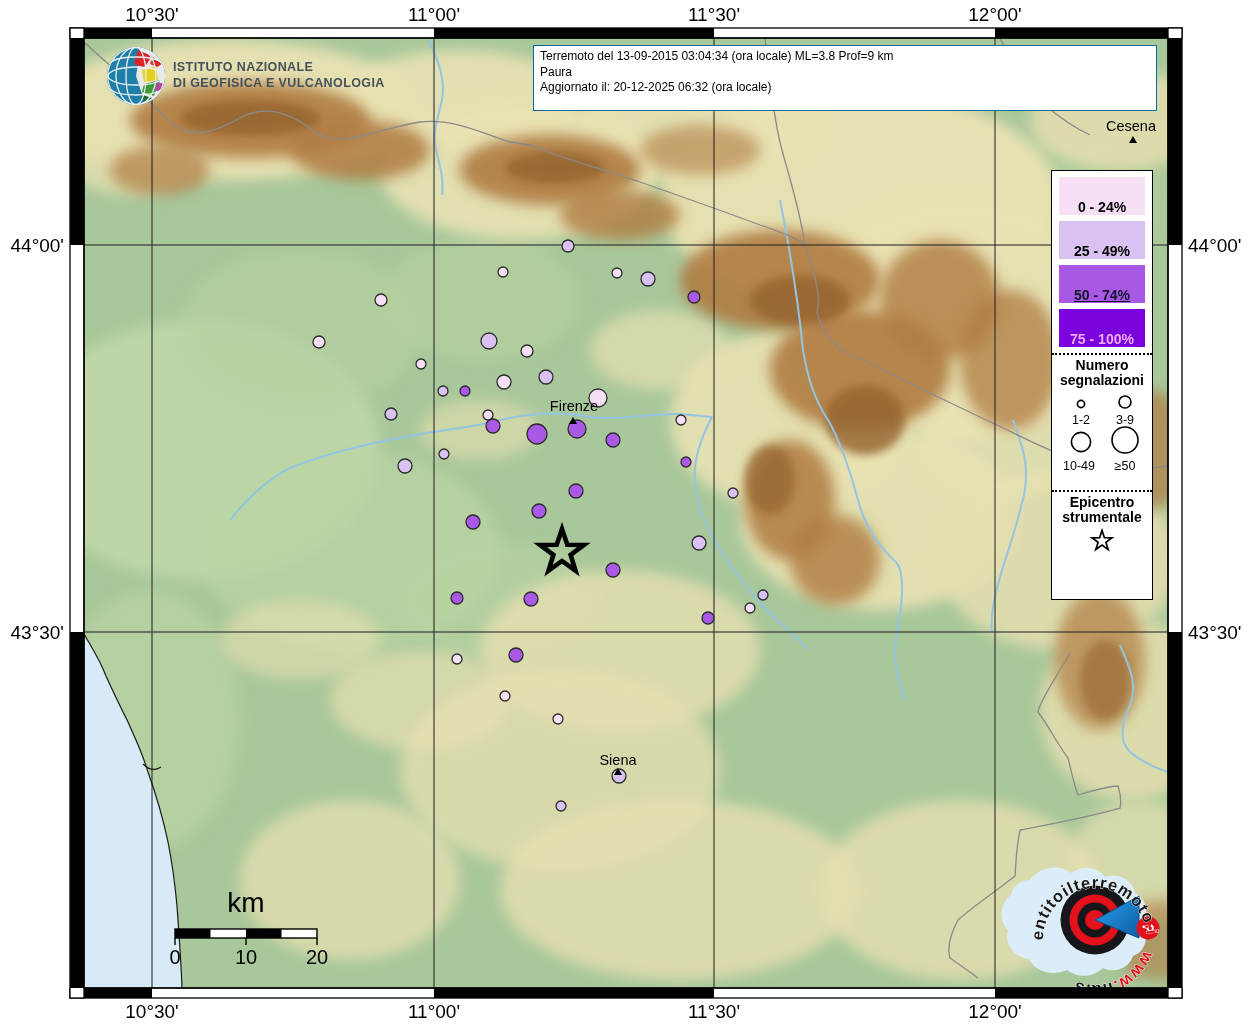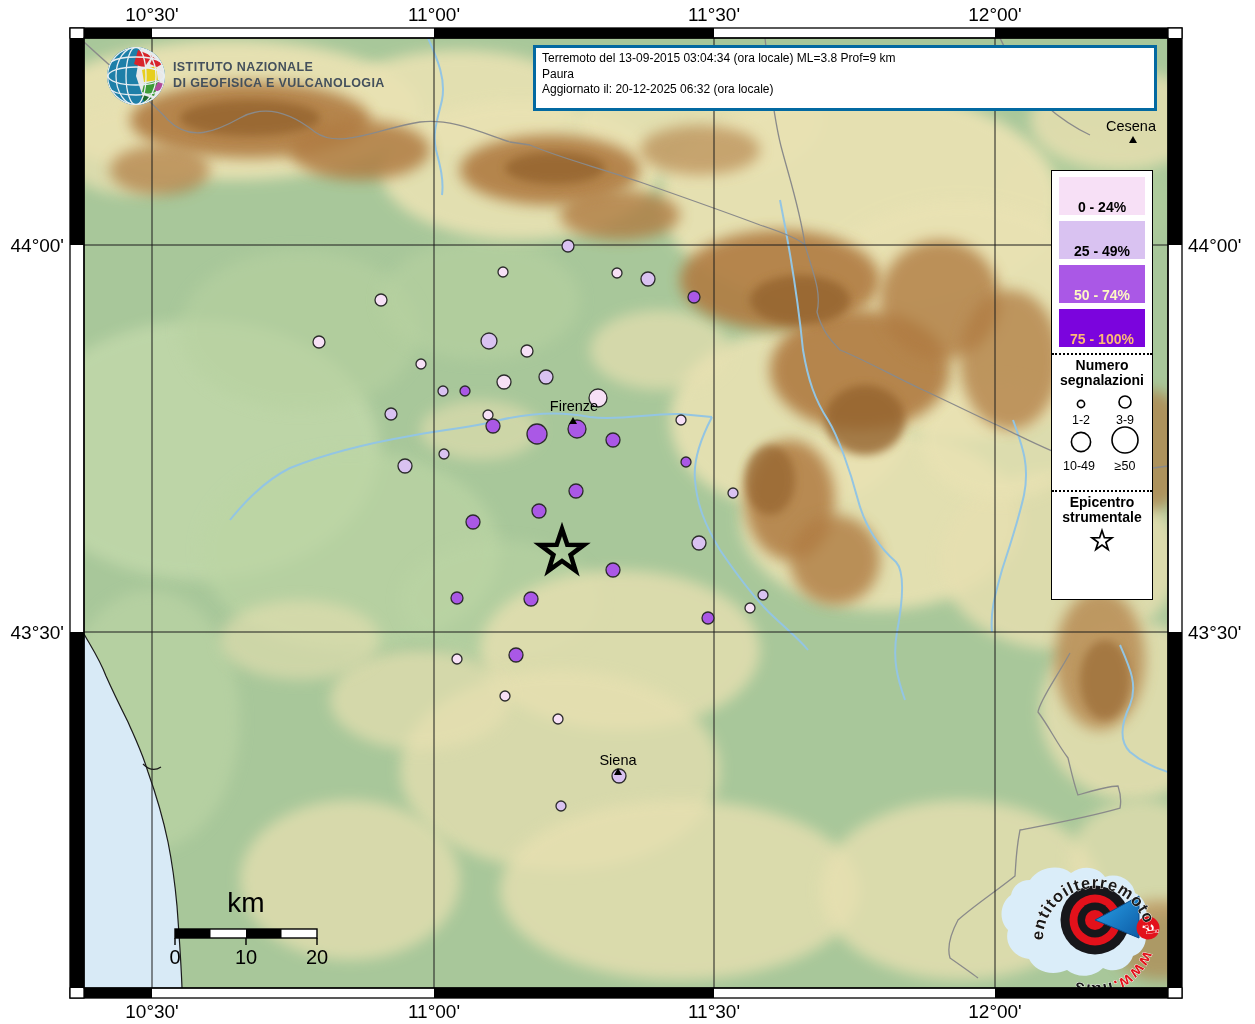--- a/index.html
+++ b/index.html
@@ -7,21 +7,21 @@
          font-family:"Liberation Sans", sans-serif;}
   svg text{font-family:"Liberation Sans", sans-serif;}
   .axis-label{font-size:19px;fill:#000;}
   .city-label{font-size:14.5px;fill:#000;}
   .scale-num{font-size:20px;fill:#000;}
   .km-label{font-size:28px;fill:#000;}
   .ingv-text{font-size:12.5px;font-weight:bold;fill:#44505c;letter-spacing:.4px;}
   .arc-text{font-size:16.5px;font-weight:bold;letter-spacing:1px;
             paint-order:stroke;stroke:#ffffff;stroke-width:.8px;}
   .info-box{position:absolute;left:533px;top:45px;width:624px;height:66px;background:#ffffff;
-            border:3px solid #0369a1;font-size:12px;line-height:15.5px;padding:3px 6px;
+            border:1px solid #0369a1;font-size:12px;line-height:15.5px;padding:3px 6px;
             box-sizing:border-box;color:#000;white-space:nowrap;overflow:hidden;}
   .legend{position:absolute;left:1051px;top:170px;width:102px;height:430px;background:#ffffff;
           border:1.5px solid #000;box-sizing:border-box;text-align:center;color:#000;}
   .legend-title{font-size:13.5px;font-weight:bold;line-height:16px;margin-top:4px;}
   .swatch{height:38px;margin:6px 7px 0 7px;display:flex;align-items:flex-end;justify-content:center;
           font-size:14px;font-weight:bold;}
   .dotted-divider{border:none;border-top:2px dotted #000;margin:6px 0 3px 0;}
   .legend-sec-title{font-size:14px;font-weight:bold;line-height:15px;}
   .count-label{font-size:12.5px;fill:#000;}
   .legend-star-wrap{margin-top:2px;}
@@ -319,24 +319,24 @@
 </div>
 
 
 <div class="legend">
   <div class="swatch" style="background: rgb(247, 224, 246); color: rgb(0, 0, 0);">
     <span>0 - 24%</span>
   </div>
   <div class="swatch" style="background: rgb(217, 194, 241); color: rgb(0, 0, 0);">
     <span>25 - 49%</span>
   </div>
-  <div class="swatch" style="background: rgb(170, 88, 230); color: #fef9c3;">
+  <div class="swatch" style="background: rgb(170, 88, 230); color: #0f172a; text-decoration: underline;">
     <span>50 - 74%</span>
   </div>
-  <div class="swatch" style="background: rgb(123, 4, 221); color: #fdba74;">
+  <div class="swatch" style="background: rgb(123, 4, 221); color: #f0abfc;">
     <span>75 - 100%</span>
   </div>
   <hr class="dotted-divider">
   <div class="legend-sec-title">Numero segnalazioni</div>
   <svg width="96" height="90" style="margin-top:2px;">
     <g fill="#ffffff" stroke="#000" stroke-width="1.6">
       <circle cx="27" cy="14" r="3.6"></circle>
           <circle cx="71" cy="12" r="6"></circle>
       <circle cx="27" cy="52" r="9.6"></circle>
           <circle cx="71" cy="50" r="13"></circle>

